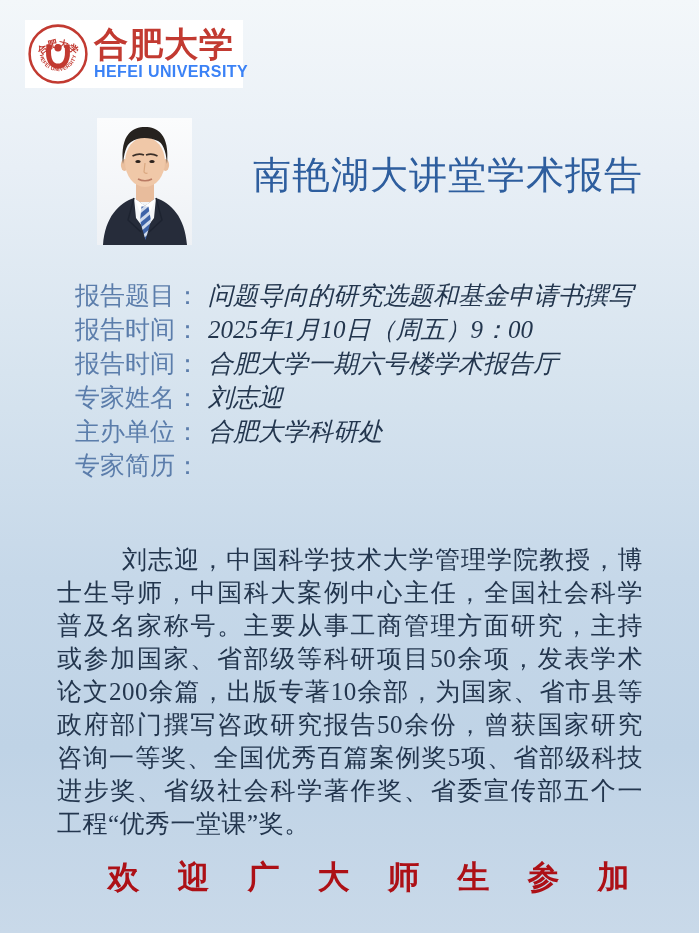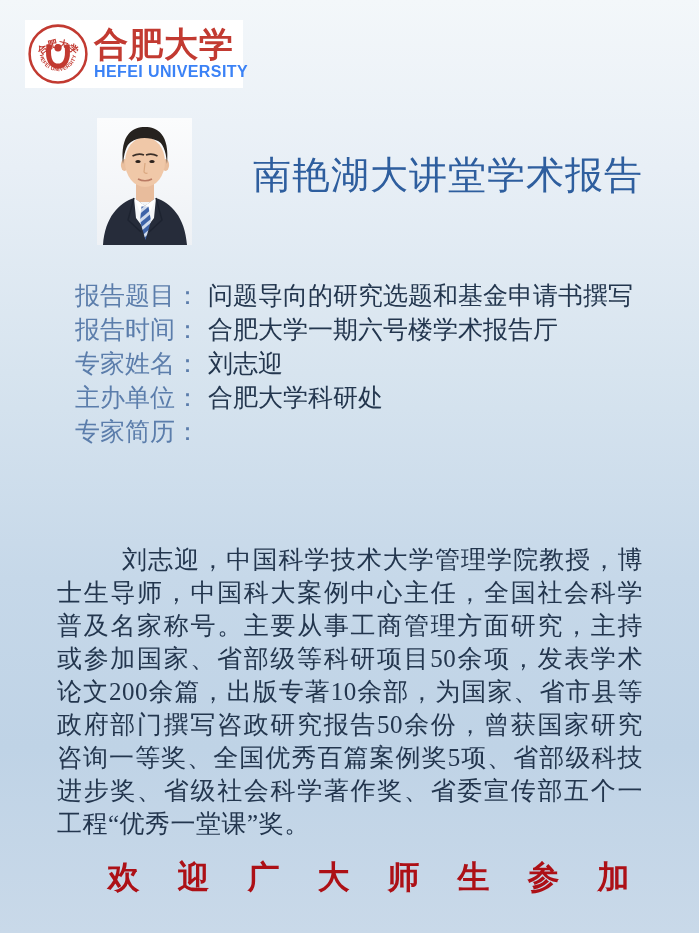--- a/index.html
+++ b/index.html
@@ -76,21 +76,21 @@
     left: 75px; top: 279px;
     width: 590px;
   }
   .info-row {
     height: 34px;
     line-height: 34px;
     font-size: 25px;
     white-space: nowrap;
   }
   .info-label { color: #5b7dab; margin-right: 8px; }
-  .info-value { color: #23364e; }
+  .info-value { color: #23364e; font-style: italic; }
 
   
   .bio {
     position: absolute;
     left: 57px; top: 511px;
     width: 586px;
     font-size: 25px;
     line-height: 33px;
     color: #23364e;
     text-align: justify;
@@ -191,20 +191,23 @@
     </svg>
   </div>
 
   <div class="lecture-title">南艳湖大讲堂学术报告</div>
 
   <div class="info-list">
     <div class="info-row">
       <span class="info-label">报告题目：</span><span class="info-value">问题导向的研究选题和基金申请书撰写</span>
     </div>
     <div class="info-row">
+      <span class="info-label">报告时间：</span><span class="info-value">2025年1月10日（周五）9：00</span>
+    </div>
+    <div class="info-row">
       <span class="info-label">报告时间：</span><span class="info-value">合肥大学一期六号楼学术报告厅</span>
     </div>
     <div class="info-row">
       <span class="info-label">专家姓名：</span><span class="info-value">刘志迎</span>
     </div>
     <div class="info-row">
       <span class="info-label">主办单位：</span><span class="info-value">合肥大学科研处</span>
     </div>
     <div class="info-row">
       <span class="info-label">专家简历：</span><span class="info-value"></span>

